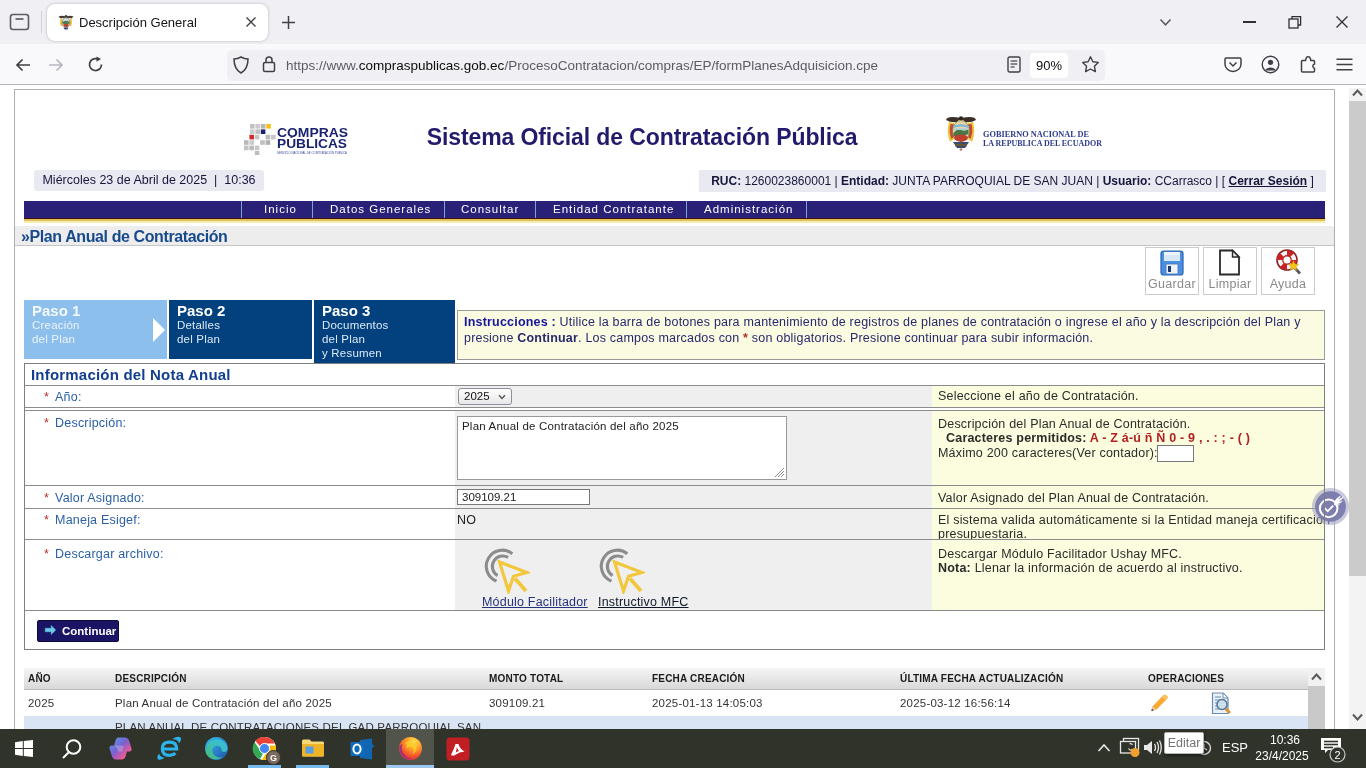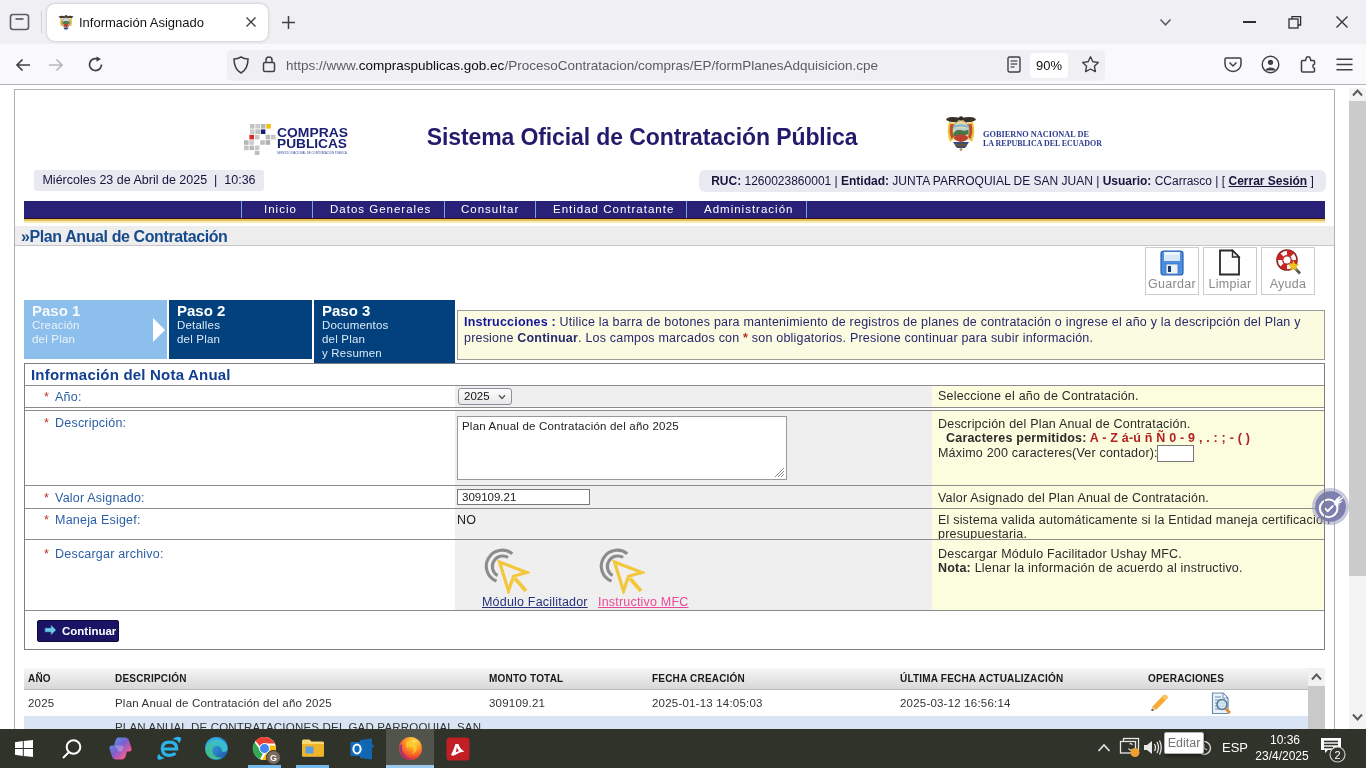--- a/index.html
+++ b/index.html
@@ -14,21 +14,21 @@
   #urlbar { left:227px; top:50px; width:878px; height:31px; background:#f0f0f4; border-radius:5px; }
   .urltxt { top:58px; font-size:13.5px; color:#5b5b66; }
   #chromeline1 { left:0; top:83.5px; width:1366px; height:1.5px; background:#b3b3ba; }
   
   #pgborder-l { left:14px; top:89px; width:1px; height:640px; background:#b0b0b0; }
   #pgborder-r { left:1334px; top:89px; width:1px; height:640px; background:#b0b0b0; }
   #pgborder-t { left:14px; top:89px; width:1321px; height:1px; background:#b0b0b0; }
   
   #title { left:0px; top:124px; width:1284px; text-align:center; font-size:23px; font-weight:bold; color:#221a6b; letter-spacing:-0.1px; }
   #datebar { left:34px; top:170px; width:230px; height:21px; background:#e9e9f2; border-radius:3px; font-size:12.5px; color:#16163c; text-align:center; line-height:21px; letter-spacing:0px; }
-  #rucbar { left:699px; top:170px; width:627px; height:22px; background:#e9e9f2; border-radius:6px; font-size:12.5px; color:#16163c; text-align:center; line-height:22px; white-space:nowrap; letter-spacing:0px; font-size:12px; }
+  #rucbar { left:699px; top:170px; width:627px; height:22px; background:#e9e9f2; border-radius:0; font-size:12.5px; color:#16163c; text-align:center; line-height:22px; white-space:nowrap; letter-spacing:0px; font-size:12px; }
   
   #menubar { left:24px; top:201px; width:1301px; height:17px; background:#292178; }
   .mitem { position:absolute; top:2px; font-size:11.5px; color:#fff; letter-spacing:1px; }
   .msep { position:absolute; top:0; width:1px; height:17px; background:#7ba3d6; }
   #goldline1 { left:24px; top:218px; width:1301px; height:1px; background:#3a1010; }
   #goldline2 { left:24px; top:219px; width:1301px; height:2px; background:#e2c05f; }
   #goldline3 { left:24px; top:221px; width:1301px; height:2px; background:#f5edb0; }
   
   #heading { left:15px; top:226px; width:1319px; height:20px; background:#ededed; border-bottom:1px solid #c6c6c6; }
   #headingtxt { left:21px; top:228px; font-size:16px; font-weight:bold; color:#164a8c; letter-spacing:-0.4px; }
@@ -61,21 +61,21 @@
   
   #taskbar { left:0; top:729px; width:1366px; height:39px; background:#30332a; }
   .tray { color:#fff; font-size:12px; }
 </style>
 </head>
 <body>
 
 <div class="abs" id="tabbar"></div>
 <div class="abs" id="toolbar"></div>
 <div class="abs" id="tab"></div>
-<div class="abs" id="tabtitle">Información Asignado</div>
+<div class="abs" id="tabtitle">Descripción General</div>
 <div class="abs" id="urlbar"></div>
 <span class="abs urltxt" style="left:286px;">https://www.<b style="color:#0c0c0d;font-weight:normal;">compraspublicas.gob.ec</b>/ProcesoContratacion/compras/EP/formPlanesAdquisicion.cpe</span>
 <div class="abs" id="chromeline1"></div>
 
 <svg class="abs" style="left:9px;top:12px;" width="21" height="20" viewBox="0 0 21 20">
     <rect x="1.5" y="2.5" width="18" height="15" rx="2.5" fill="none" stroke="#5b5b66" stroke-width="1.6"></rect>
     <line x1="6.5" y1="7" x2="14.5" y2="7" stroke="#5b5b66" stroke-width="1.7"></line>
   </svg>
 <div class="abs" style="left:41px;top:11px;width:1px;height:22px;background:#cfcfd8;"></div>
 
@@ -344,21 +344,21 @@
       <path d="M17.5 16 L45 26.5 L31.5 30.2 L26.5 45 Z" fill="none" stroke="#f2c73c" stroke-width="3.2" stroke-linejoin="miter"></path>
       <line x1="33" y1="32.5" x2="44" y2="45" stroke="#f2c73c" stroke-width="3.8"></line>
     </g>
   </defs>
   <use href="#curs"></use>
 </svg>
 <svg class="abs cursoricon" style="left:597px;top:546px;" width="48" height="48" viewBox="0 0 48 48">
     <use href="#curs"></use>
   </svg>
 <div class="abs" style="left:482px;top:595px;font-size:12.5px;color:#26327c;letter-spacing:0.2px;"><u>Módulo Facilitador</u></div>
-<div class="abs" style="left:598px;top:595px;font-size:12.5px;color:#ec4899;letter-spacing:0.2px;"><u>Instructivo MFC</u></div>
+<div class="abs" style="left:598px;top:595px;font-size:12.5px;color:#0f172a;letter-spacing:0.2px;"><u>Instructivo MFC</u></div>
 
 <div class="abs" style="left:37px;top:620px;width:82px;height:22px;background:#1b1464;border:1px solid #0d0a38;border-radius:2px;"></div>
 <svg class="abs" style="left:44px;top:624px;" width="13" height="12" viewBox="0 0 13 12">
     <path d="M1 4 L7 4 L7 1 L12 6 L7 11 L7 8 L1 8 Z" fill="#6fc8e8" stroke="#2a6a9a" stroke-width="0.6"></path>
   </svg>
 <div class="abs" style="left:62px;top:625px;font-size:11.5px;font-weight:bold;color:#fff;letter-spacing:0px;">Continuar</div>
 
 <div class="abs" id="rtheader"></div>
 <span class="rth" style="left:28px;">AÑO</span>
 <span class="rth" style="left:115px;">DESCRIPCIÓN</span>

